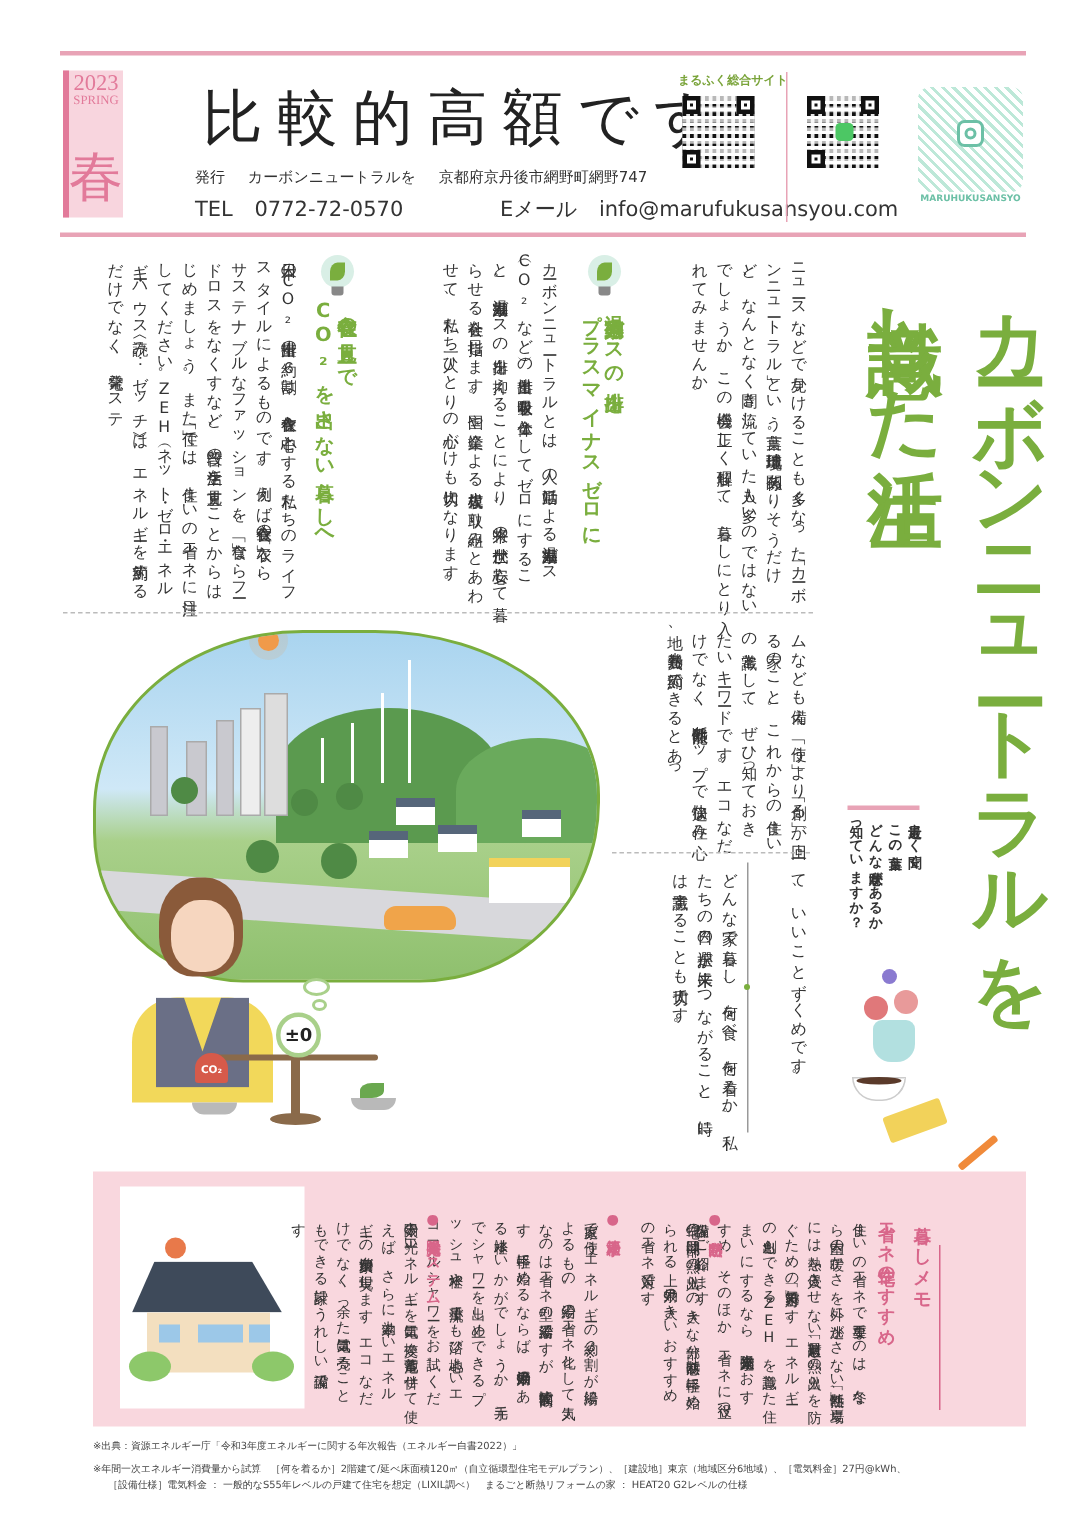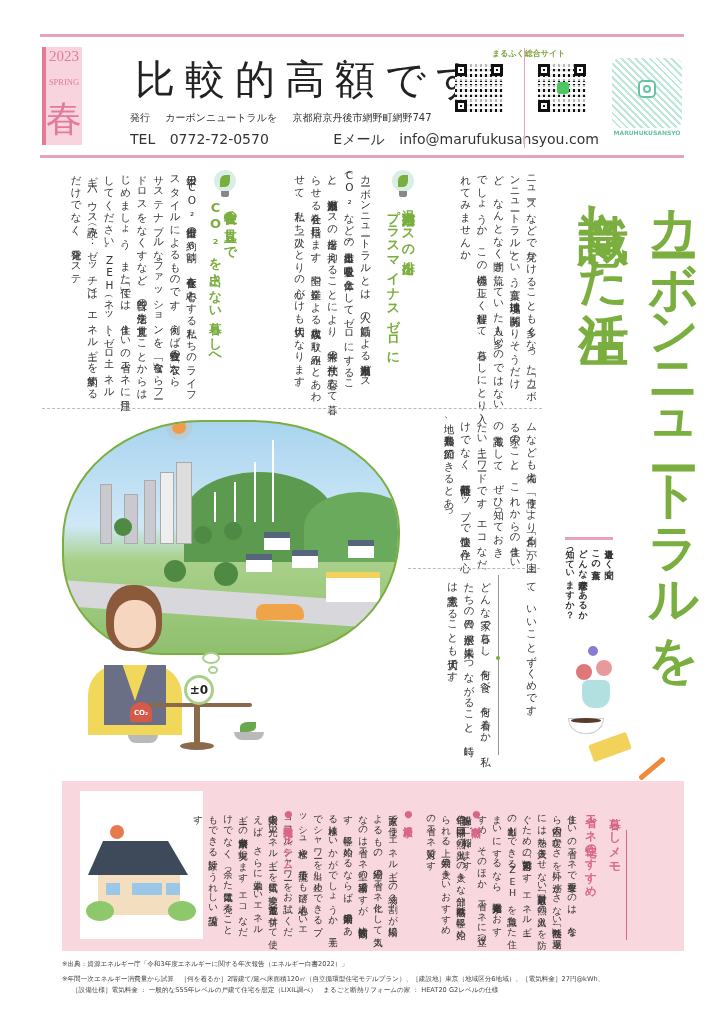--- a/index.html
+++ b/index.html
@@ -6,28 +6,28 @@
   html, body { width: 723px; height: 1024px; background: #ffffff; overflow: hidden; }
   body { position: relative; font-family: "DejaVu Sans", "Liberation Sans", sans-serif; color: #333; }
 
   .rule { position: absolute; left: 40px; width: 644px; height: 3px; background: #e8a3b6; }
   .rule.top { top: 34px; }
   .rule.bottom { top: 155px; }
 
   
   .season-box { position: absolute; left: 42px; top: 47px; width: 40px; height: 98px; background: #f8d5de; border-left: 4px solid #e27a9a; }
   .season-year { position: absolute; left: 0; right: 0; top: 4px; text-align: center; font-family: "Liberation Serif", serif; font-size: 15px; color: #e27a9a; line-height: 10px; }
-  .season-name { position: absolute; left: 0; right: 0; top: 30px; text-align: center; font-family: "Liberation Serif", serif; font-size: 8.5px; color: #e27a9a; }
+  .season-name { position: absolute; left: 0; right: 0; top: 14px; text-align: center; font-family: "Liberation Serif", serif; font-size: 8.5px; color: #e27a9a; }
   .season-kanji { position: absolute; left: 0; right: 0; top: 54px; text-align: center; font-family: "DejaVu Serif", serif; font-size: 36px; color: #e27a9a; line-height: 36px; }
   .masthead-title { position: absolute; left: 135px; top: 55px; font-family: "DejaVu Serif", serif; font-size: 40px; letter-spacing: 10px; color: #222; line-height: 48px; }
   .publisher-line { position: absolute; left: 130px; top: 111px; font-size: 10px; color: #333; white-space: nowrap; }
   .publisher-line span { margin-right: 12px; }
   .contact-line { position: absolute; left: 130px; top: 131px; font-size: 14px; color: #333; white-space: nowrap; }
   .contact-line span { margin-right: 10px; }
-  .site-label { position: absolute; left: 452px; top: 48px; font-size: 8px; font-weight: bold; color: #7aa43a; margin-left: 40px; }
+  .site-label { position: absolute; left: 452px; top: 48px; font-size: 8px; font-weight: bold; color: #7aa43a; }
   .qr { position: absolute; width: 48px; height: 48px; background:
         repeating-linear-gradient(0deg, #111 0 3px, #fff 3px 5px),
         #111; }
   .qr .corner { position: absolute; width: 12px; height: 12px; border: 3px solid #111; background: #fff; }
   .qr .corner::after { content: ""; position: absolute; left: 2px; top: 2px; width: 2px; height: 2px; background: #111; }
   .qr-pattern { position: absolute; inset: 0; background-image:
         linear-gradient(90deg, transparent 50%, rgba(255,255,255,0.9) 50%),
         linear-gradient(0deg, transparent 50%, rgba(255,255,255,0.7) 50%);
         background-size: 5px 5px, 7px 7px; }
   .qr-divider { position: absolute; left: 524px; top: 48px; width: 1px; height: 100px; background: #e8a3b6; }

